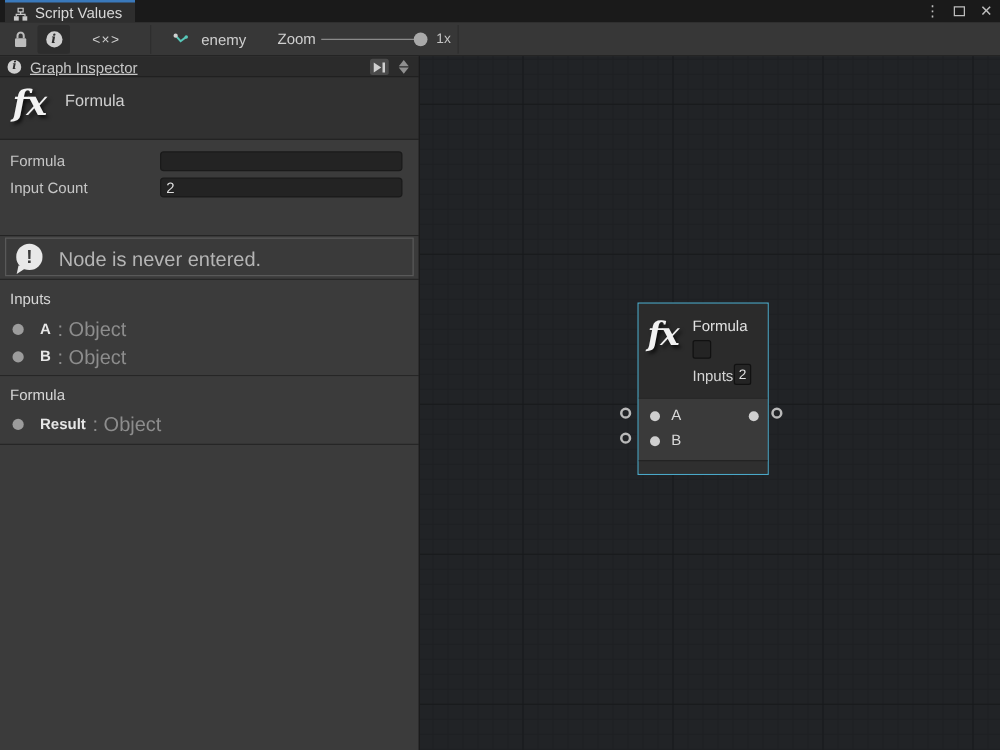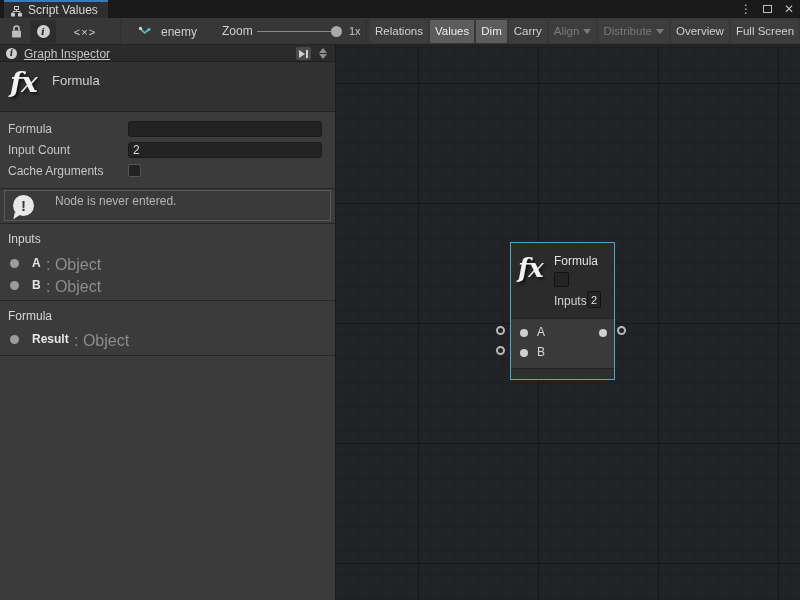--- a/index.html
+++ b/index.html
@@ -70,21 +70,21 @@
   .fcheck { position:absolute; left:128px; top:3px; width:13px; height:13px; background:#222222;
             border:1px solid #555555; border-radius:2px; }
 
   #warn-zone { position:relative; height:35px; background:#3b3b3b; border-bottom:1px solid #262626; }
   #warn-box { position:absolute; left:4px; right:4px; top:1px; height:31px; border:1px solid #595959;
               background:#3a3a3a; }
   #warn-icon { position:absolute; left:8px; top:4px; width:21px; height:21px; border-radius:50%; background:#e8e8e8;
                color:#3a3a3a; font-weight:bold; font-size:15px; text-align:center; line-height:21px; }
   #warn-icon::after { content:""; position:absolute; left:1px; bottom:-4px; width:0; height:0;
                border-top:7px solid #e8e8e8; border-right:7px solid transparent; transform:rotate(12deg); }
-  #warn-text { position:absolute; left:42px; top:3px; font-size:12px; color:#b5b5b5;margin-left:8px; }
+  #warn-text { position:absolute; left:42px; top:9px; font-size:16px; color:#b5b5b5; }
 
   .port-section { position:relative; background:#3b3b3b; border-bottom:1px solid #262626; }
   #inputs-section { height:77px; }
   #outputs-section { height:55px; }
   .sec-header { position:absolute; left:8px; top:8px; font-size:12px; color:#d6d6d6; }
   .port-row { position:absolute; left:0; height:18px; width:100%; }
   .port-bullet { position:absolute; left:10px; top:5px; width:9px; height:9px; border-radius:50%; background:#9c9c9c; }
   .port-name { position:absolute; left:32px; top:2px; font-size:12px; font-weight:bold; color:#e6e6e6; }
   .port-type { position:absolute; left:46px; top:2px; font-size:16px; color:#8d8d8d; }
   #outputs-section .port-type { left:74px; }
@@ -160,36 +160,20 @@
     </svg>
     <span>enemy</span>
   </div>
 
   <span id="tb-zoom-label">Zoom</span>
   <div id="tb-slider-track"></div>
   <div id="tb-slider-handle"></div>
   <span id="tb-zoom-value">1x</span>
   <div class="tb-sep" style="left:366px"></div>
 
-  <div id="tb-buttons">
-    <div class="mode-btn">Relations</div>
-    <div class="mode-btn active">Values</div>
-    <div class="mode-btn active">Dim</div>
-    <div class="mode-btn">Carry</div>
-    <div class="mode-btn disabled">
-      <span>Align</span>
-      <span class="dd-arrow"></span>
-    </div>
-    <div class="mode-btn disabled">
-      <span>Distribute</span>
-      <span class="dd-arrow"></span>
-    </div>
-    <div class="mode-btn">Overview</div>
-    <div class="mode-btn">Full Screen</div>
-  </div>
 </div>
 
 <div id="sidebar">
   <div id="insp-bar">
     <span class="info-circle">i</span>
     <span id="insp-title">Graph Inspector</span>
     <div id="insp-dock">
       <svg width="11" height="10" viewBox="0 0 11 10">
         <path d="M1 1 L7 5 L1 9 Z" fill="#d0d0d0"></path>
         <rect x="8" y="1" width="2" height="8" fill="#d0d0d0"></rect>
@@ -208,24 +192,20 @@
 
   <div id="fields">
     <div class="frow">
       <span class="flabel">Formula</span>
       <input class="finput" value="" style="">
     </div>
     <div class="frow">
       <span class="flabel">Input Count</span>
       <input class="finput" value="2" style="">
     </div>
-    <div class="frow">
-      <span class="flabel">Cache Arguments</span>
-      <div class="fcheck"></div>
-    </div>
   </div>
 
   <div id="warn-zone">
     <div id="warn-box">
       <div id="warn-icon">!</div>
       <span id="warn-text">Node is never entered.</span>
     </div>
   </div>
 
   <div class="port-section" id="inputs-section">

